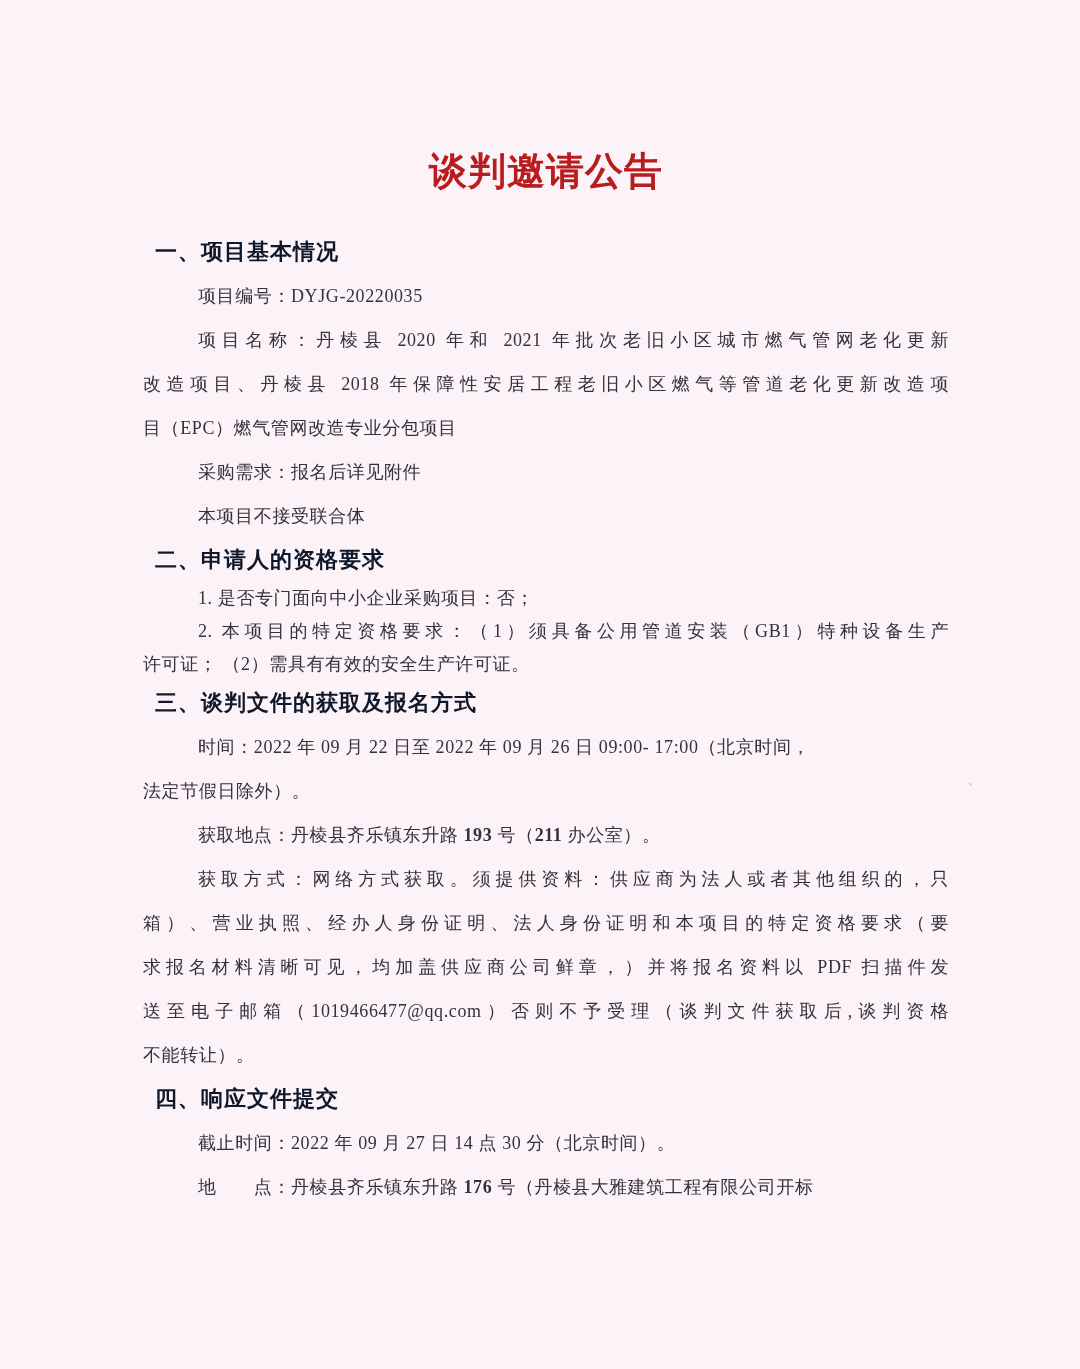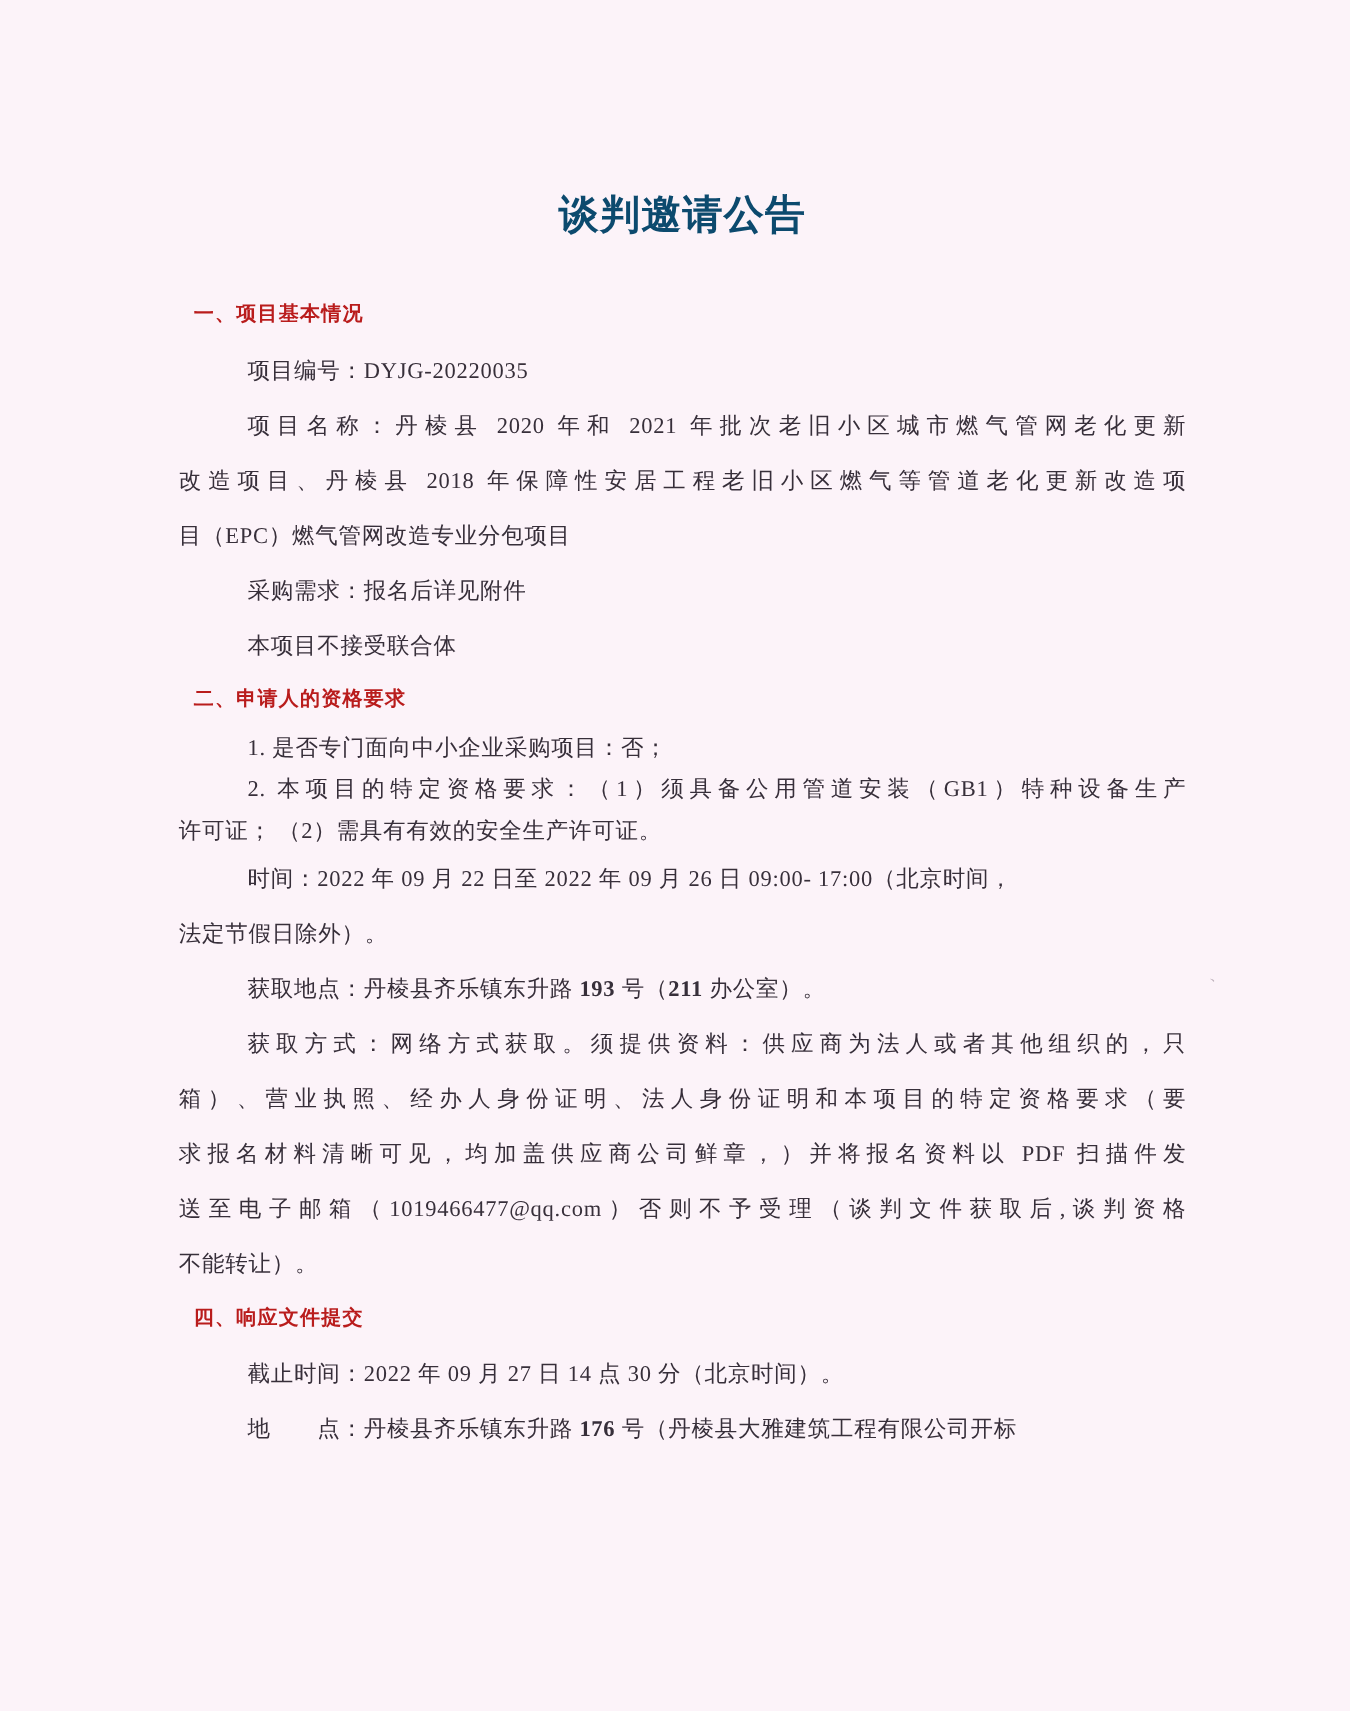--- a/index.html
+++ b/index.html
@@ -15,33 +15,33 @@
     position: absolute;
     left: 143px;
     top: 0;
     width: 806px;
   }
   .doc-title {
     margin: 148px 0 36px 0;
     text-align: center;
     font-family: "Liberation Serif", "DejaVu Serif", serif;
     font-weight: 700;
-    font-size: 32px;
+    font-size: 38px;
     line-height: 46px;
     letter-spacing: 1px;
-    color: #0c4a6e;
+    color: #b91c1c;
   }
   .sec-heading {
     margin: 0 0 0 12px;
-    font-family: Liberation Mono, monospace;
+    font-family: Liberation Serif, serif;
     font-weight: 700;
-    font-size: 16px;
+    font-size: 22px;
     line-height: 44px;
     letter-spacing: 1px;
-    color: #b91c1c;
+    color: #0f172a;
   }
   .line {
     margin: 0;
     font-family: "Liberation Serif", "DejaVu Serif", serif;
     font-size: 18px;
     line-height: 44px;
     letter-spacing: 0.6px;
   }
   .tight .line { line-height: 33px; }
   .indent { padding-left: 55px; }
@@ -73,20 +73,21 @@
     <p class="line indent">采购需求：报名后详见附件</p>
     <p class="line indent">本项目不接受联合体</p>
 
     <h2 class="sec-heading">二、申请人的资格要求</h2>
     <div class="tight">
       <p class="line indent">1. 是否专门面向中小企业采购项目：否；</p>
       <p class="line indent fill">2. 本项目的特定资格要求：（1）须具备公用管道安装（GB1）特种设备生产</p>
       <p class="line">许可证； （2）需具有有效的安全生产许可证。</p>
     </div>
 
+    <h2 class="sec-heading">三、谈判文件的获取及报名方式</h2>
     <p class="line indent">时间：2022 年 09 月 22 日至 2022 年 09 月 26 日 09:00- 17:00（北京时间，</p>
     <p class="line">法定节假日除外）。</p>
     <p class="line indent"><span>获取地点：丹棱县齐乐镇东升路 </span><span class="b">193</span><span> 号（</span><span class="b">211</span><span> 办公室）。</span></p>
     <p class="line indent fill">获取方式：网络方式获取。须提供资料：供应商为法人或者其他组织的，只</p>
     <p class="line fill">箱）、营业执照、经办人身份证明、法人身份证明和本项目的特定资格要求（要</p>
     <p class="line fill">求报名材料清晰可见，均加盖供应商公司鲜章，）并将报名资料以 PDF 扫描件发</p>
     <p class="line fill">送至电子邮箱（1019466477@qq.com）否则不予受理（谈判文件获取后,谈判资格</p>
     <p class="line">不能转让）。</p>
 
     <h2 class="sec-heading">四、响应文件提交</h2>

